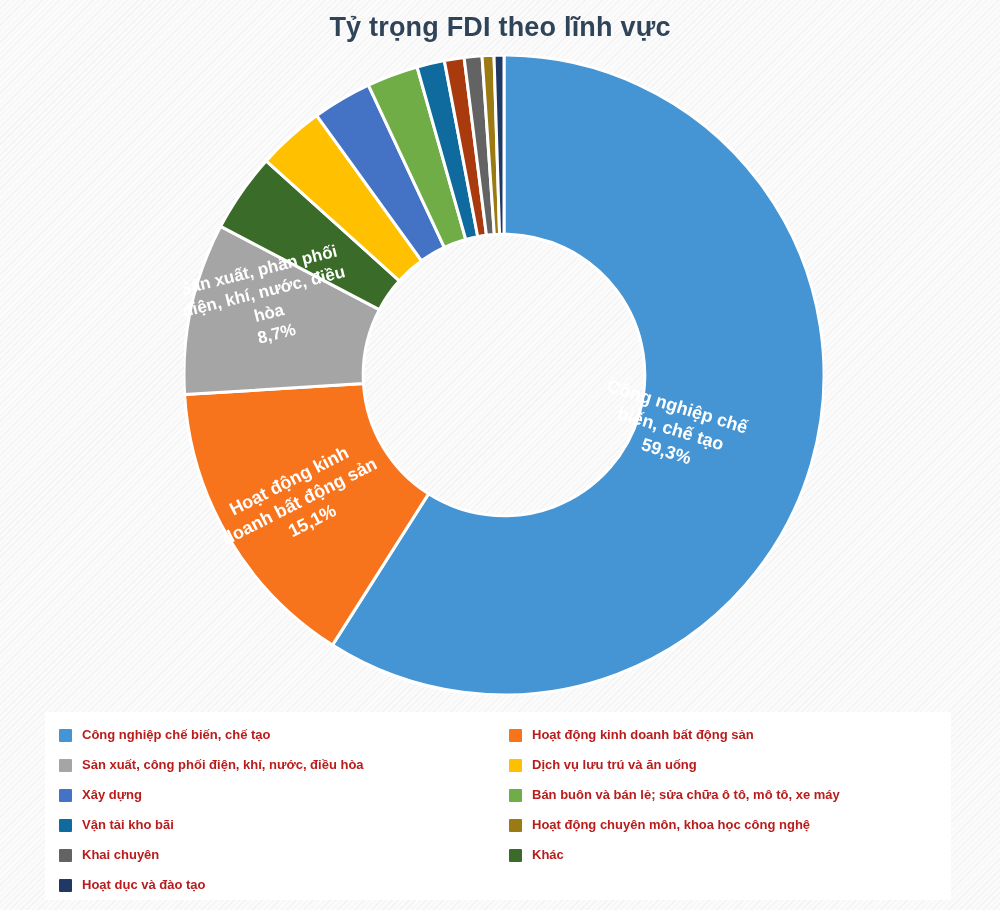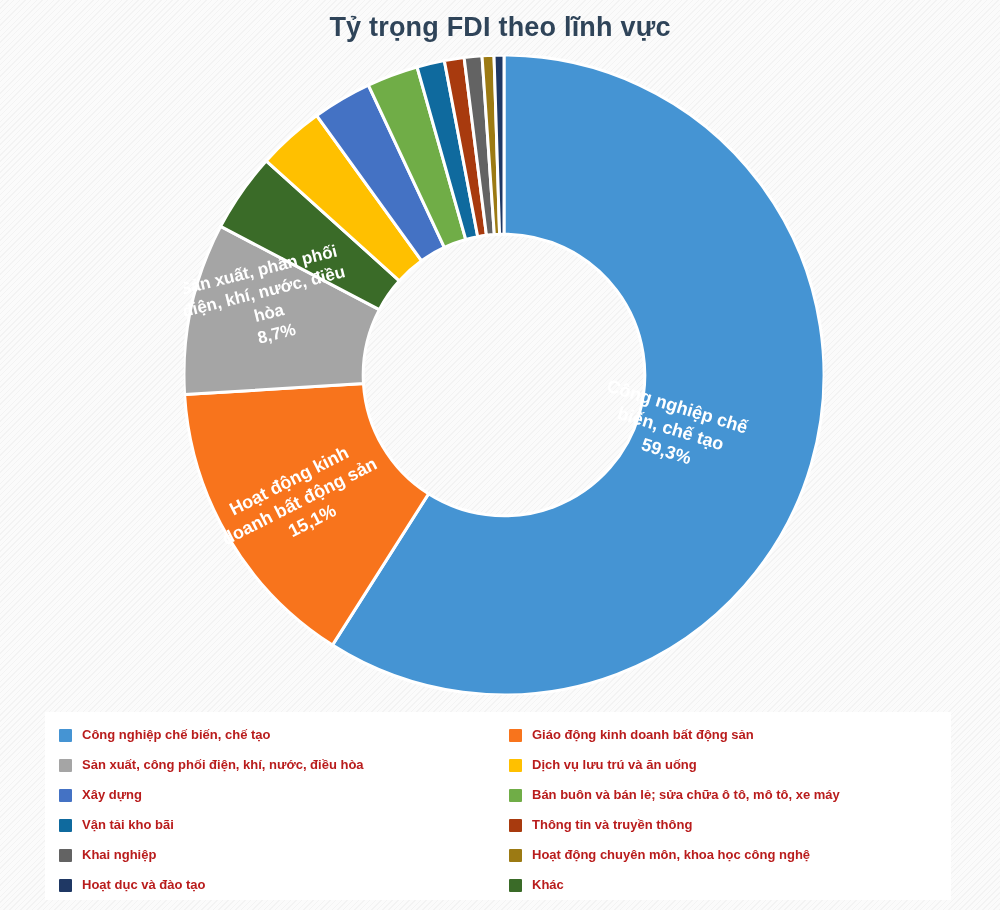--- a/index.html
+++ b/index.html
@@ -166,45 +166,41 @@
         <div class="legend-item">
           <span class="legend-swatch" style="background: rgb(68, 114, 196);"></span>
           <span class="legend-text">Xây dựng</span>
         </div>
         <div class="legend-item">
           <span class="legend-swatch" style="background: rgb(15, 106, 158);"></span>
           <span class="legend-text">Vận tải kho bãi</span>
         </div>
         <div class="legend-item">
           <span class="legend-swatch" style="background: rgb(99, 99, 99);"></span>
-          <span class="legend-text">Khai nghiệp</span>
+          <span class="legend-text">Khai chuyên</span>
         </div>
         <div class="legend-item">
           <span class="legend-swatch" style="background: rgb(31, 56, 100);"></span>
           <span class="legend-text">Hoạt dục và đào tạo</span>
         </div>
       </div>
     <div class="legend-col" id="legend-col-right">
         <div class="legend-item">
           <span class="legend-swatch" style="background: rgb(248, 116, 28);"></span>
-          <span class="legend-text">Giáo động kinh doanh bất động sản</span>
+          <span class="legend-text">Hoạt động kinh doanh bất động sản</span>
         </div>
         <div class="legend-item">
           <span class="legend-swatch" style="background: rgb(255, 192, 0);"></span>
           <span class="legend-text">Dịch vụ lưu trú và ăn uống</span>
         </div>
         <div class="legend-item">
           <span class="legend-swatch" style="background: rgb(112, 173, 71);"></span>
           <span class="legend-text">Bán buôn và bán lẻ; sửa chữa ô tô, mô tô, xe máy</span>
         </div>
         <div class="legend-item">
-          <span class="legend-swatch" style="background: rgb(168, 58, 14);"></span>
-          <span class="legend-text">Thông tin và truyền thông</span>
-        </div>
-        <div class="legend-item">
           <span class="legend-swatch" style="background: rgb(156, 122, 19);"></span>
           <span class="legend-text">Hoạt động chuyên môn, khoa học công nghệ</span>
         </div>
         <div class="legend-item">
           <span class="legend-swatch" style="background: rgb(58, 107, 40);"></span>
           <span class="legend-text">Khác</span>
         </div>
       </div>
   </div>
 

